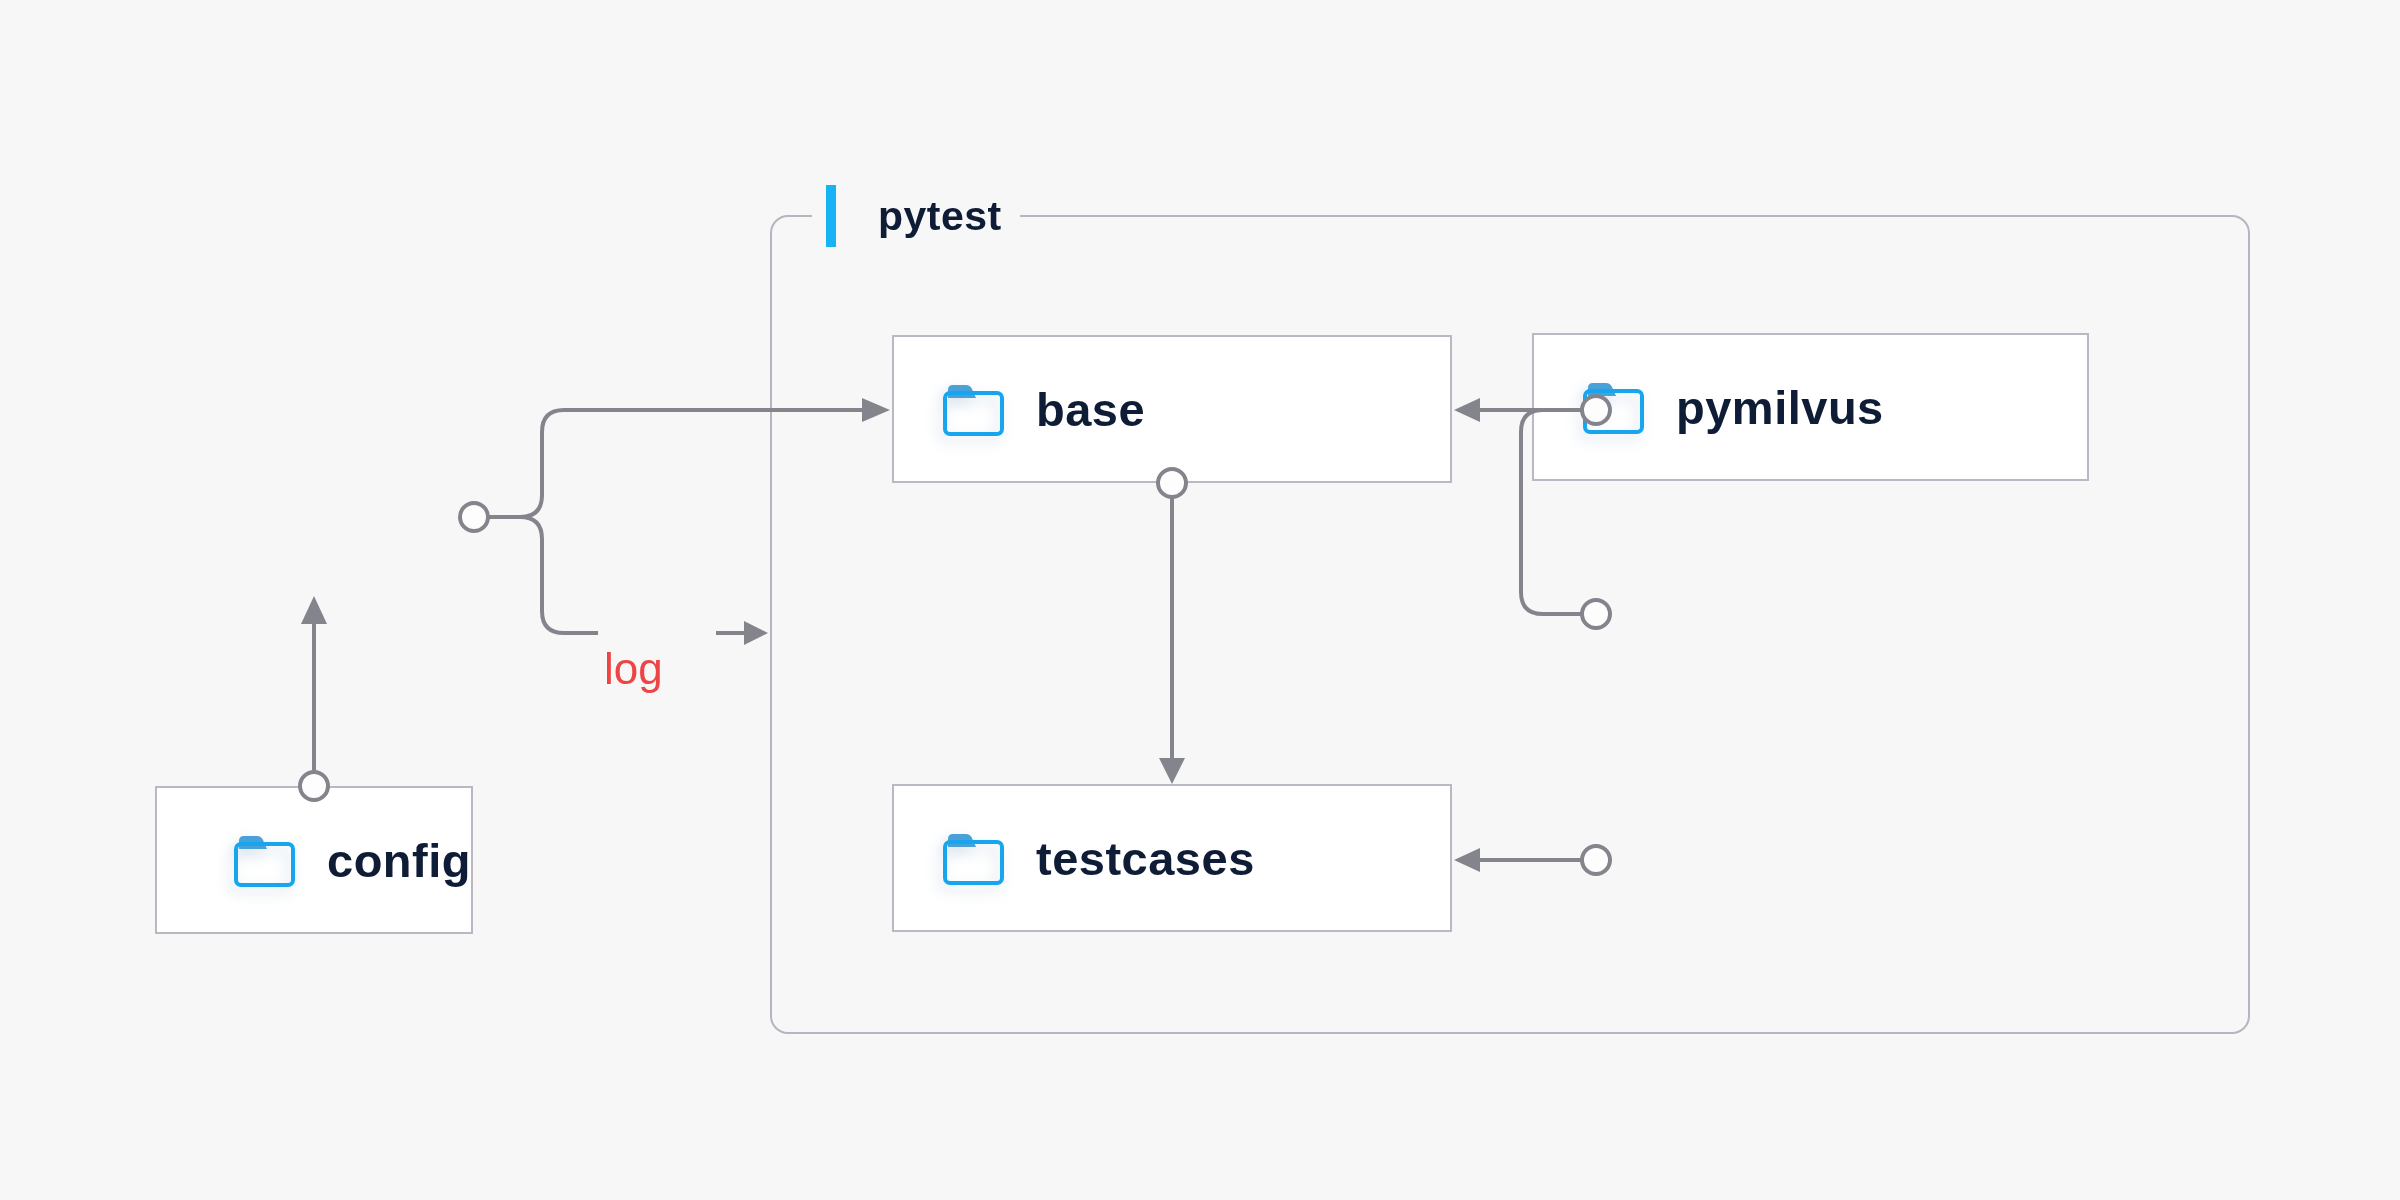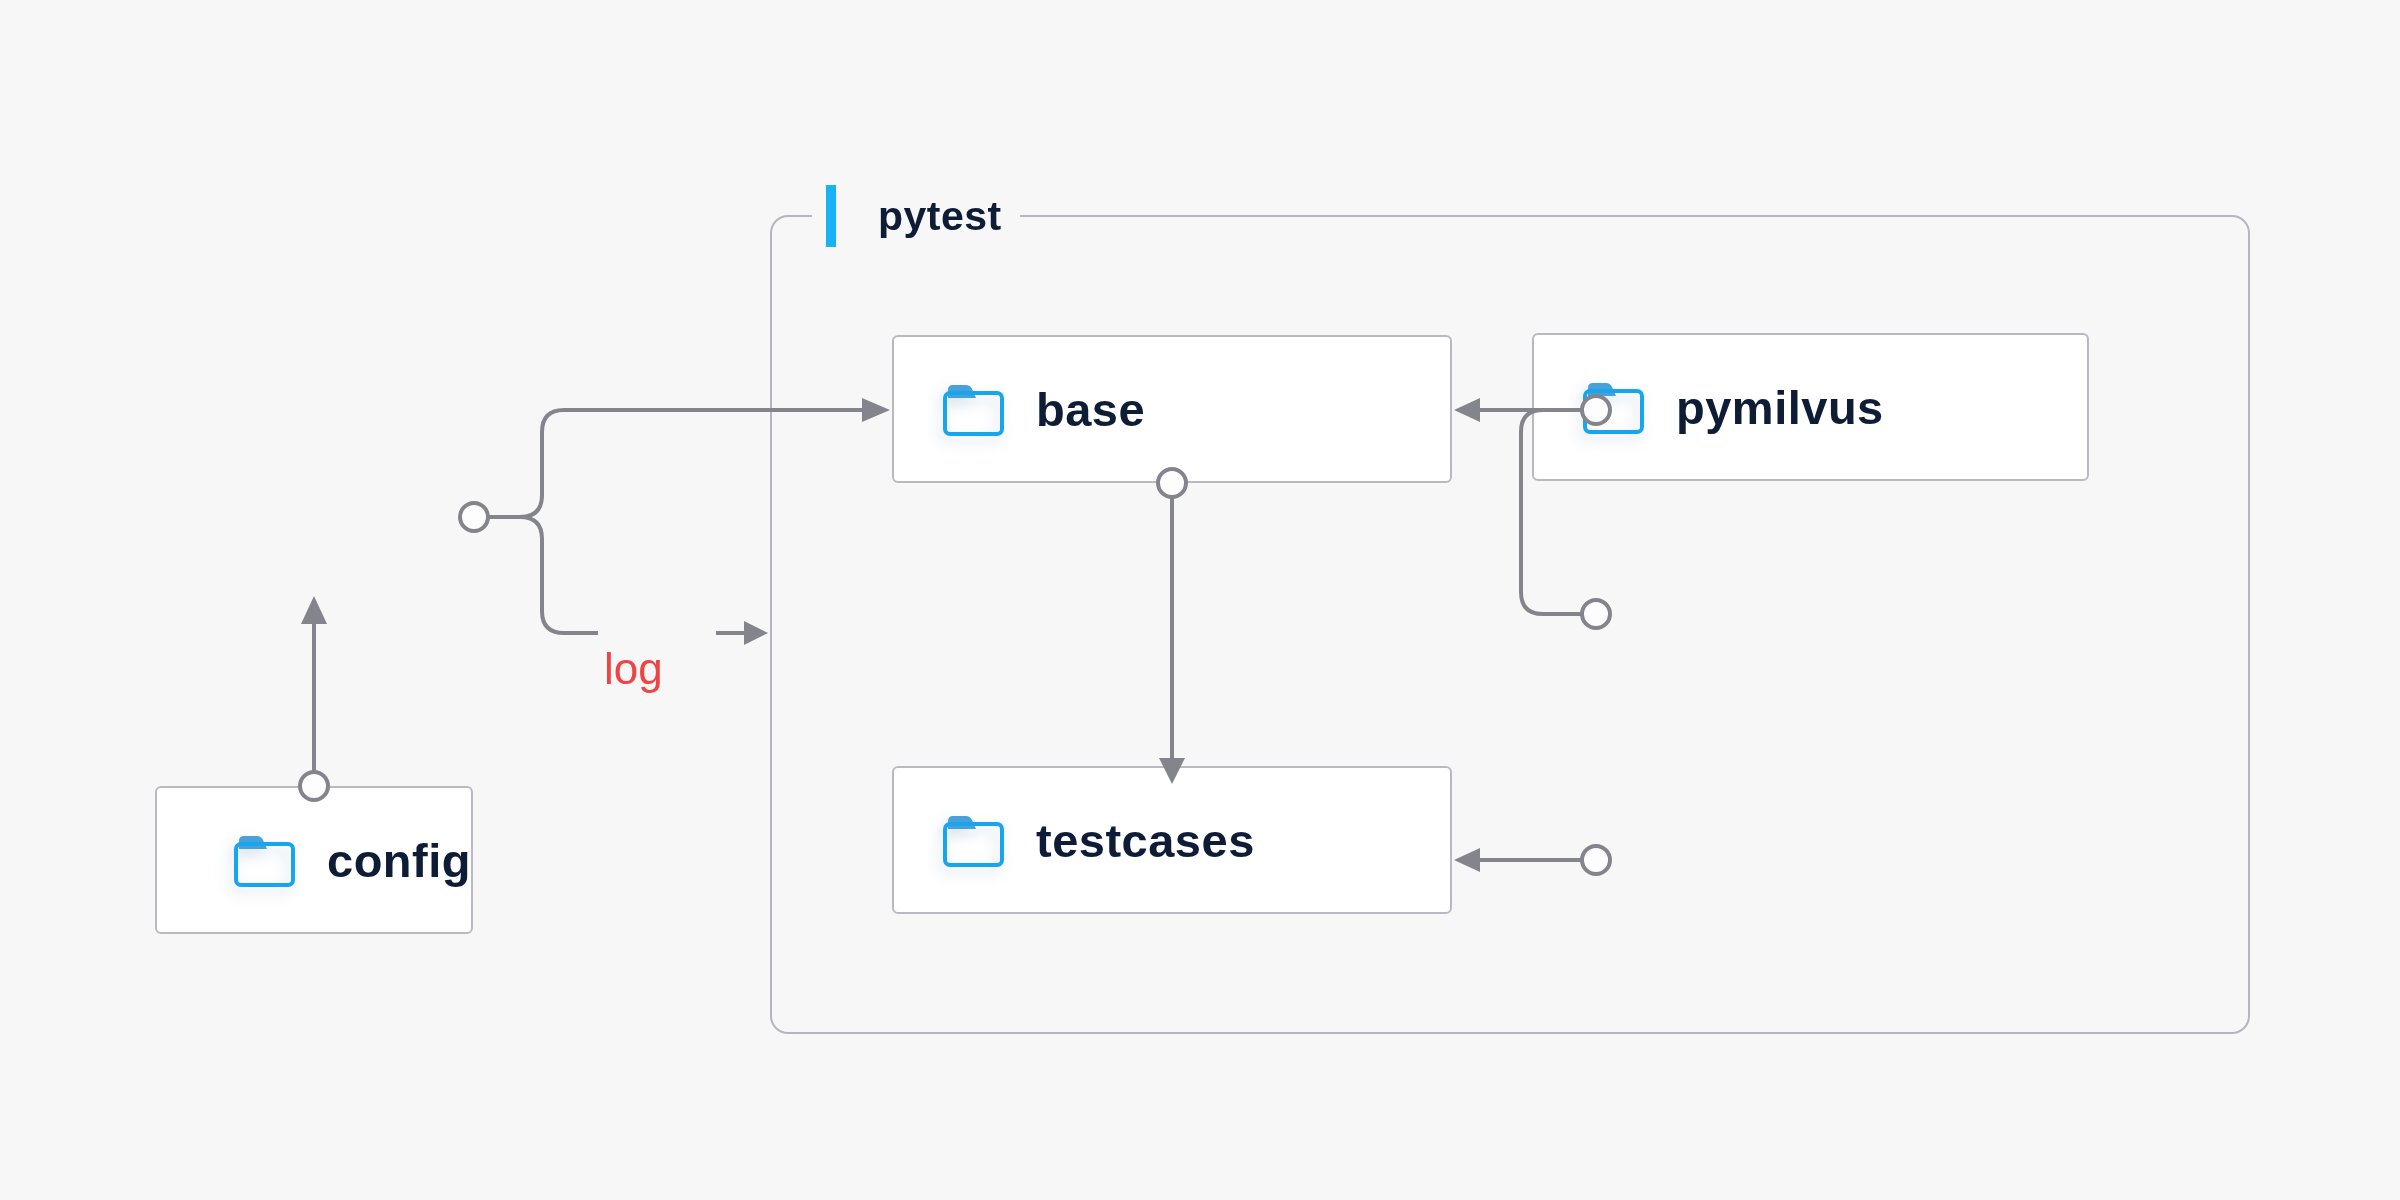--- a/index.html
+++ b/index.html
@@ -54,21 +54,21 @@
     letter-spacing: 0.5px;
     line-height: 62px;
   }
 
   
   .node {
     position: absolute;
     height: 148px;
     background: #ffffff;
     border: 2px solid #bab9c3;
-    border-radius: 6px;
+    border-radius: 0;
     display: flex;
     align-items: center;
     padding-left: 46px;
     box-sizing: border-box;
     z-index: 2;
   }
   .node-label {
     font-size: 47px;
     font-weight: 700;
     color: #0e1c36;
@@ -77,21 +77,21 @@
     white-space: nowrap;
   }
   .folder {
     display: inline-flex;
     filter: drop-shadow(-4px 6px 7px rgba(110, 150, 190, 0.30));
   }
 
   .node-utils     { left: 155px;  top: 443px;  width: 318px; }
   .node-config    { left: 155px;  top: 786px;  width: 318px; justify-content: flex-end; }
   .node-base      { left: 892px;  top: 335px;  width: 560px; }
-  .node-testcases { left: 892px;  top: 766px;  width: 560px; }
+  .node-testcases { left: 892px;  top: 784px;  width: 560px; }
   .node-pymilvus  { left: 1532px; top: 333px;  width: 557px; }
   .node-check     { left: 1596px; top: 540px;  width: 557px; }
   .node-common    { left: 1596px; top: 786px;  width: 557px; }
 
   
   .wires {
     position: absolute;
     left: 0;
     top: 0;
     z-index: 4;

